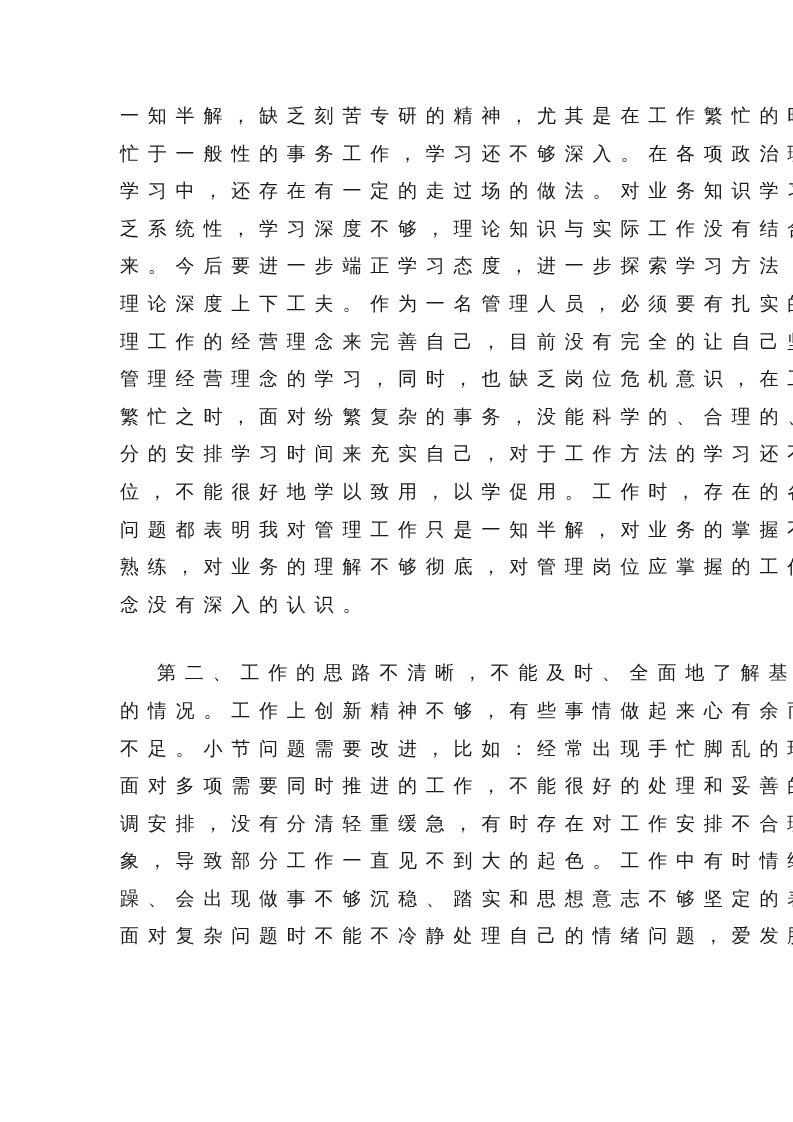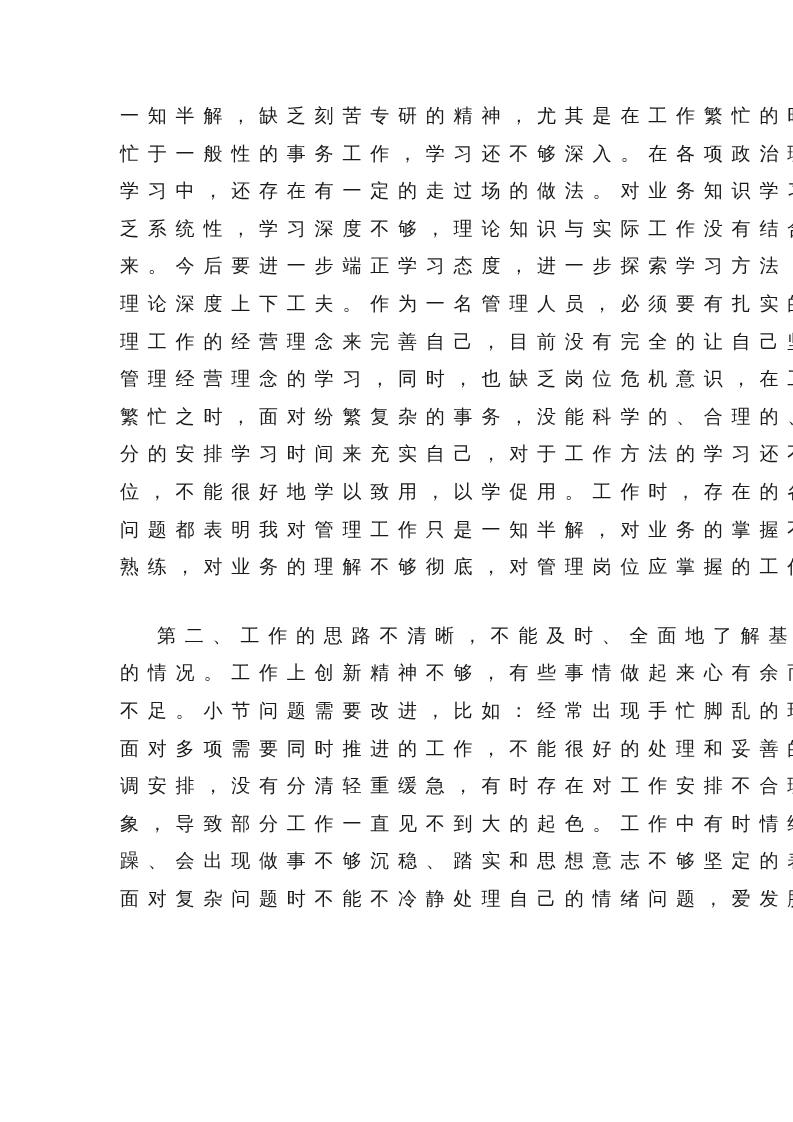--- a/index.html
+++ b/index.html
@@ -52,20 +52,21 @@
     <span class="line">乏系统性，学习深度不够，理论知识与实际工作没有结合起</span>
     <span class="line">来。今后要进一步端正学习态度，进一步探索学习方法，在</span>
     <span class="line">理论深度上下工夫。作为一名管理人员，必须要有扎实的管</span>
     <span class="line">理工作的经营理念来完善自己，目前没有完全的让自己坚持</span>
     <span class="line">管理经营理念的学习，同时，也缺乏岗位危机意识，在工作</span>
     <span class="line">繁忙之时，面对纷繁复杂的事务，没能科学的、合理的、充</span>
     <span class="line">分的安排学习时间来充实自己，对于工作方法的学习还不到</span>
     <span class="line">位，不能很好地学以致用，以学促用。工作时，存在的各种</span>
     <span class="line">问题都表明我对管理工作只是一知半解，对业务的掌握不够</span>
     <span class="line">熟练，对业务的理解不够彻底，对管理岗位应掌握的工作理</span>
+    <span class="line">念没有深入的认识。</span>
   </div>
 
   <div class="gap"></div>
 
   <div class="para">
     <span class="line indent">第二、工作的思路不清晰，不能及时、全面地了解基层</span>
     <span class="line">的情况。工作上创新精神不够，有些事情做起来心有余而力</span>
     <span class="line">不足。小节问题需要改进，比如：经常出现手忙脚乱的现象，</span>
     <span class="line">面对多项需要同时推进的工作，不能很好的处理和妥善的协</span>
     <span class="line">调安排，没有分清轻重缓急，有时存在对工作安排不合理现</span>

